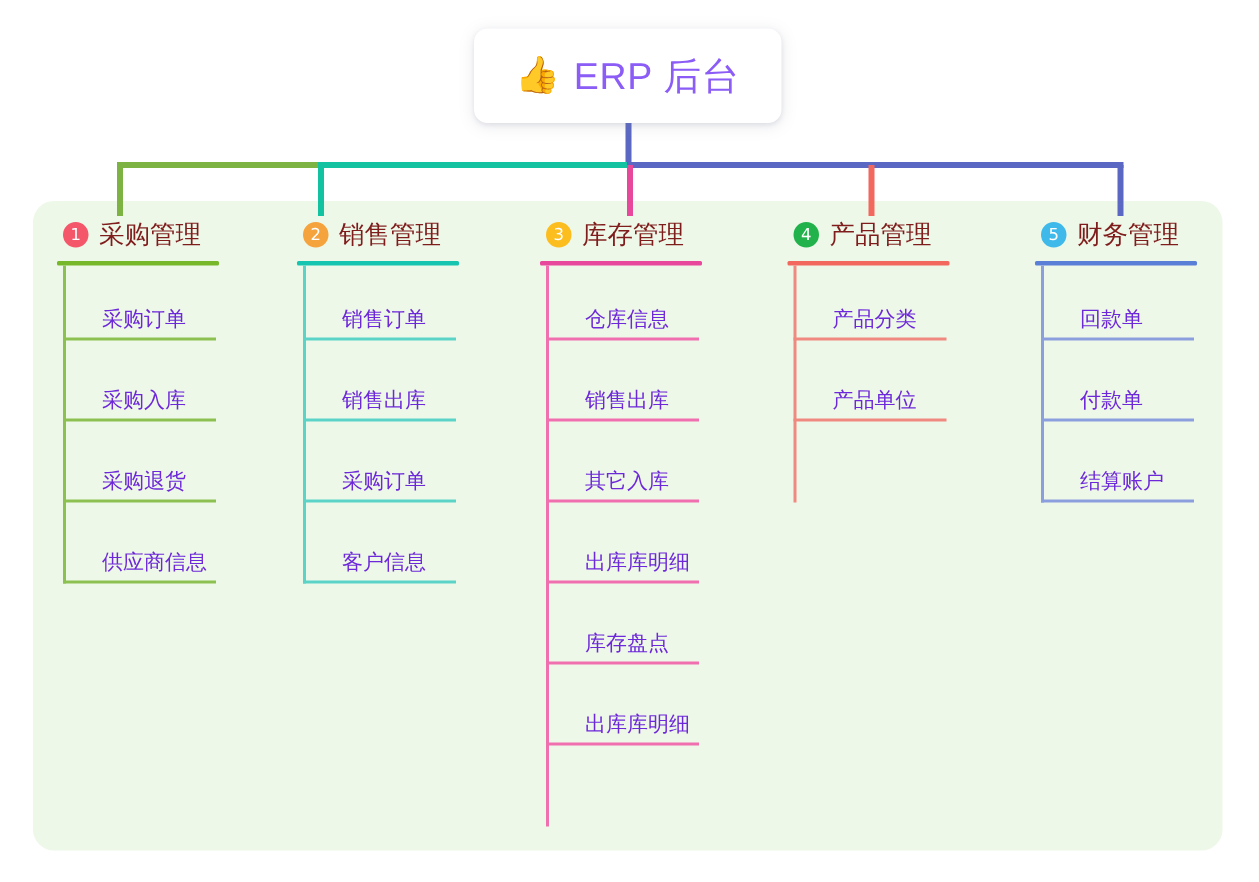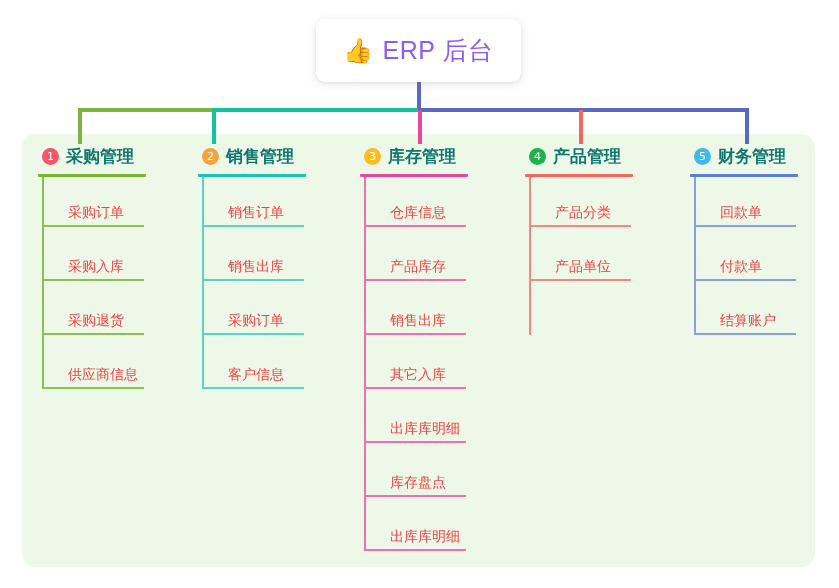--- a/index.html
+++ b/index.html
@@ -113,23 +113,22 @@
     border-radius: 50%;
     color: #ffffff;
     font-size: 11px;
     line-height: 17px;
     text-align: center;
     flex: 0 0 auto;
     font-family: "DejaVu Sans", sans-serif;
   }
   .col-title {
     font-size: 17px;
-    color: #0f766e;
+    color: #7f1d1d;
     white-space: nowrap;
-    font-weight: bold;
   }
   .header-rule {
     height: 3px;
     width: 108px;
     margin-top: 5px;
     border-radius: 1px;
   }
 
   
   .items {
@@ -145,21 +144,21 @@
   }
   .item {
     position: relative;
     height: 54px;
   }
   .item-label {
     position: absolute;
     left: 0;
     bottom: 9px;
     font-size: 14px;
-    color: #ef4444;
+    color: #6d28d9;
     white-space: nowrap;
   }
   .item-rule {
     position: absolute;
     left: -26px;
     bottom: 4px;
     height: 2px;
     width: 102px;
   }
 
@@ -247,24 +246,20 @@
       <span class="col-title">库存管理</span>
     </div>
     <div class="header-rule" style="background: rgb(232, 72, 155);"></div>
     <div class="items">
       <div class="trunk" style="background: rgb(239, 111, 175); height: 374px;"></div>
       <div class="item">
         <span class="item-label">仓库信息</span>
         <div class="item-rule" style="background: rgb(239, 111, 175);"></div>
       </div>
       <div class="item">
-        <span class="item-label">产品库存</span>
-        <div class="item-rule" style="background: rgb(239, 111, 175);"></div>
-      </div>
-      <div class="item">
         <span class="item-label">销售出库</span>
         <div class="item-rule" style="background: rgb(239, 111, 175);"></div>
       </div>
       <div class="item">
         <span class="item-label">其它入库</span>
         <div class="item-rule" style="background: rgb(239, 111, 175);"></div>
       </div>
       <div class="item">
         <span class="item-label">出库库明细</span>
         <div class="item-rule" style="background: rgb(239, 111, 175);"></div>

